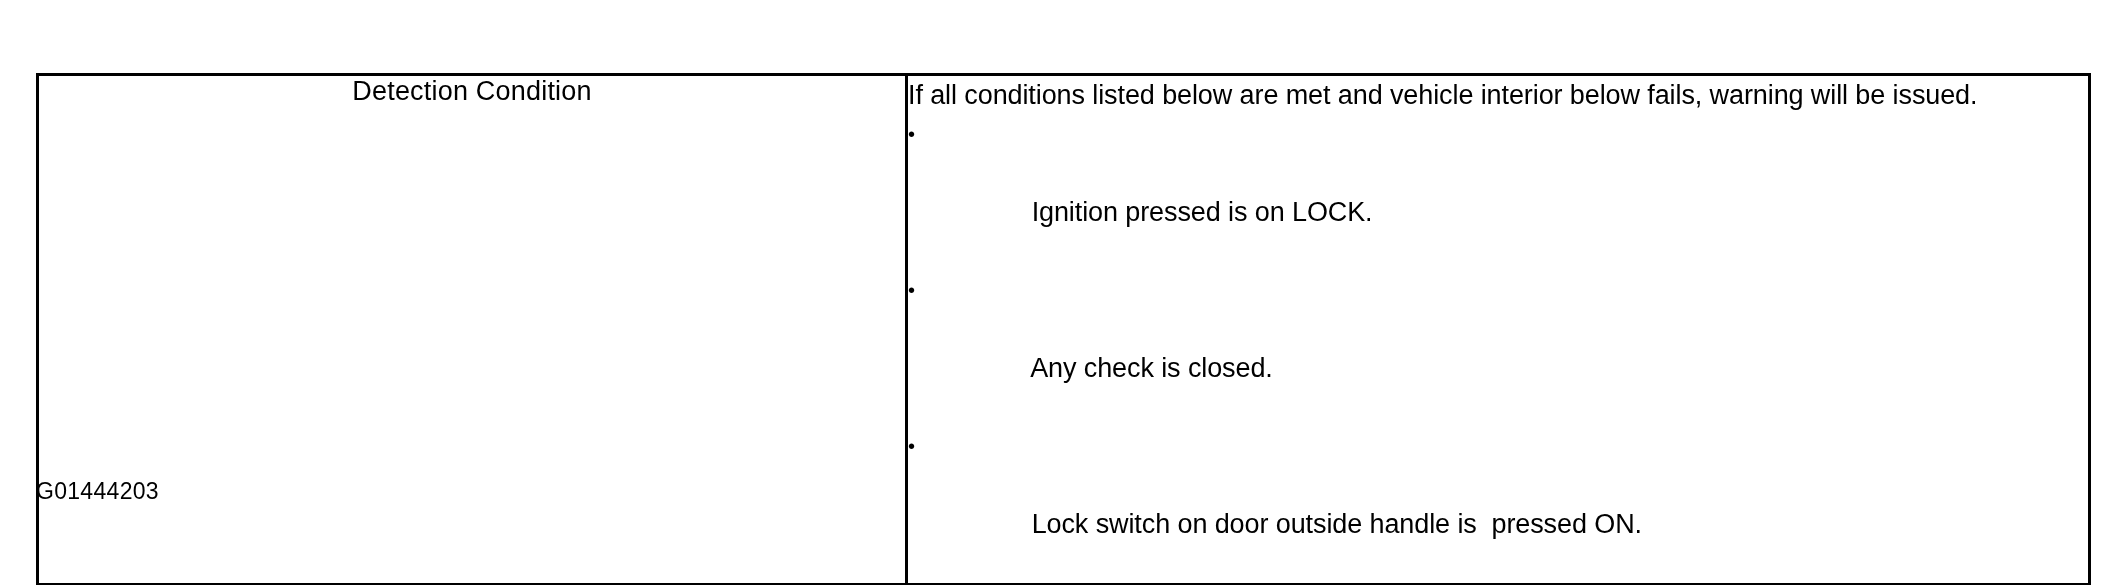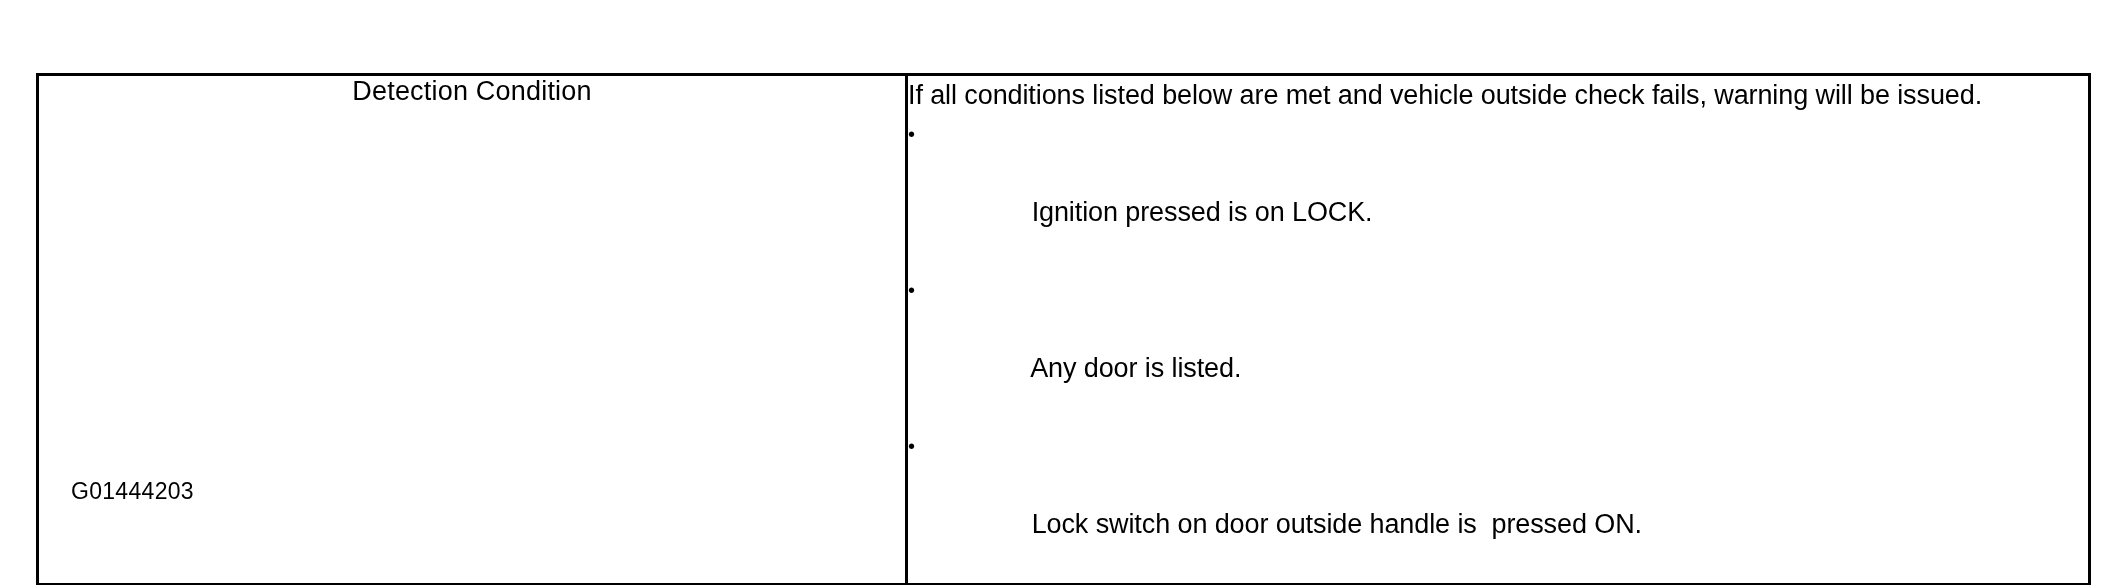--- a/index.html
+++ b/index.html
@@ -113,46 +113,45 @@
   .val-center { text-align: center; }
 
   
   .figure-id {
     position: absolute;
     left: 36px;
     top: 478px;
     font-size: 23px;
     letter-spacing: 0.3px;
     white-space: pre;
-    margin-left: 35px;
   }
 </style>
 </head>
 <body>
 
 <div id="page">
 
   <table class="spec-table">
     <colgroup>
       <col class="c-label">
       <col class="c-value">
     </colgroup>
     <tbody>
       <tr>
         <td class="cell-cond-label">Detection Condition</td>
         <td class="cell-cond-value">
-          <div class="cond-intro">If all conditions listed below are met and vehicle outside check fails, warning will be issued.</div>
+          <div class="cond-intro">If all conditions listed below are met and vehicle interior below fails, warning will be issued.</div>
           <ul class="cond-list">
             <li>
               <span class="bullet">•</span>
               <span>Ignition pressed is on LOCK.</span>
             </li>
             <li>
               <span class="bullet">•</span>
-              <span>Any door is listed.</span>
+              <span>Any check is closed.</span>
             </li>
             <li>
               <span class="bullet">•</span>
               <span>Lock switch on door outside handle is  pressed ON.</span>
             </li>
           </ul>
         </td>
       </tr>
 
       <tr class="row-simple">

